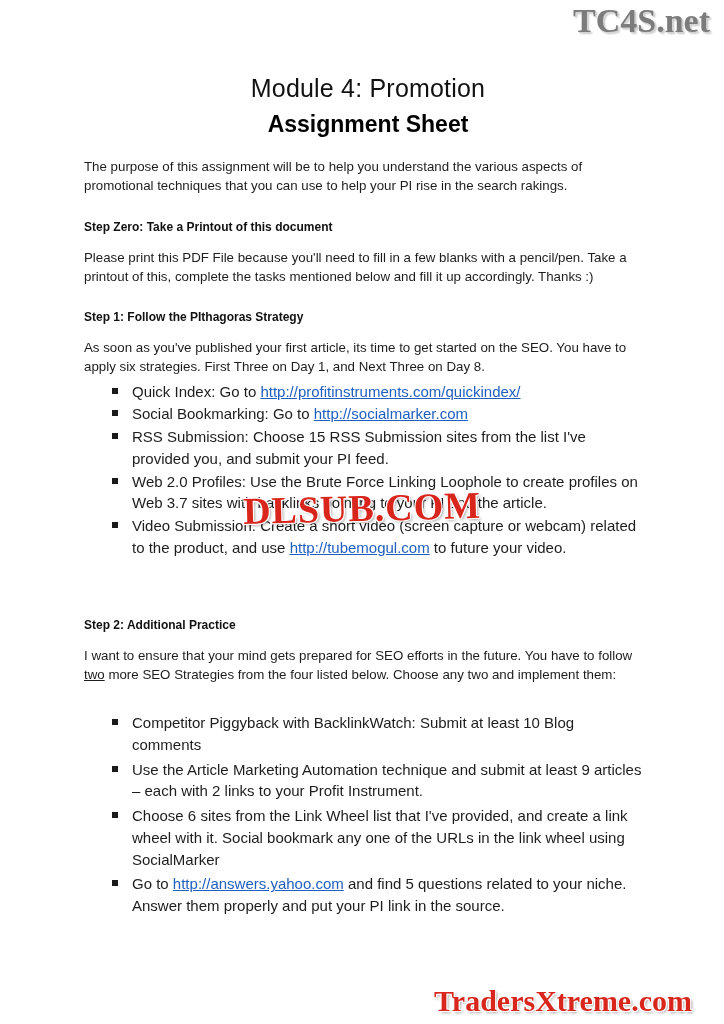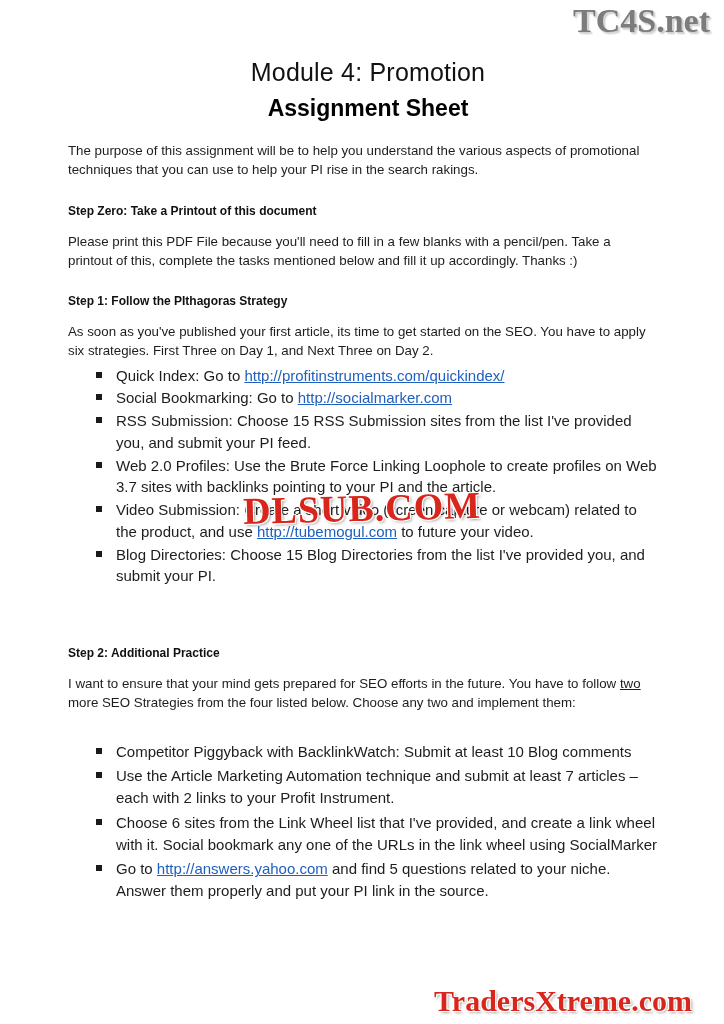--- a/index.html
+++ b/index.html
@@ -13,21 +13,21 @@
     background: #ffffff;
     font-family: "Liberation Sans", sans-serif;
     color: #1a1a1a;
     position: relative;
     overflow: hidden;
   }
   .page {
     position: relative;
     width: 724px;
     height: 1024px;
-    padding: 0;
+    padding: 16px;
   }
   .watermark-top {
     position: absolute;
     top: 2px;
     right: 14px;
     font-family: "Liberation Serif", serif;
     font-size: 34px;
     font-weight: bold;
     color: #6e6e6e;
     letter-spacing: 0px;
@@ -153,42 +153,41 @@
   <div class="content">
 
     <p class="body-text">The purpose of this assignment will be to help you understand the various aspects of promotional techniques that you can use to help your PI rise in the search rakings.</p>
 
     <h2 class="step-head">Step Zero: Take a Printout of this document</h2>
     <div class="gap-sm"></div>
     <p class="body-text">Please print this PDF File because you'll need to fill in a few blanks with a pencil/pen. Take a printout of this, complete the tasks mentioned below and fill it up accordingly. Thanks :)</p>
 
     <h2 class="step-head">Step 1: Follow the PIthagoras Strategy</h2>
     <div class="gap-sm"></div>
-    <p class="body-text">As soon as you've published your first article, its time to get started on the SEO. You have to apply six strategies. First Three on Day 1, and Next Three on Day 2.</p>
+    <p class="body-text">As soon as you've published your first article, its time to get started on the SEO. You have to apply six strategies. First Three on Day 1, and Next Three on Day 8.</p>
 
     <ul class="bullets">
       <li><span>Quick Index: Go to </span><a class="doclink" href="#">http://profitinstruments.com/quickindex/</a><span></span></li>
       <li><span>Social Bookmarking: Go to </span><a class="doclink" href="#">http://socialmarker.com</a><span></span></li>
       <li><span>RSS Submission: Choose 15 RSS Submission sites from the list I've provided you, and submit your PI feed.</span></li>
       <li><span>Web 2.0 Profiles: Use the Brute Force Linking Loophole to create profiles on Web 3.7 sites with backlinks pointing to your PI and the article.</span></li>
       <li><span>Video Submission: Create a short video (screen capture or webcam) related to the product, and use </span><a class="doclink" href="#">http://tubemogul.com</a><span> to future your video.</span></li>
-      <li><span>Blog Directories:  Choose 15 Blog Directories from the list I've provided you, and submit your PI.</span></li>
     </ul>
 
     <div class="gap-lg"></div>
 
     <h2 class="step-head">Step 2: Additional Practice</h2>
     <div class="gap-sm"></div>
     <p class="body-text"><span>I want to ensure that your mind gets prepared for SEO efforts in the future. You have to follow </span><u class="plain">two</u><span> more SEO  Strategies from the four listed below. Choose any two and implement them:</span></p>
 
     <div class="gap-md"></div>
 
     <ul class="bullets spaced">
       <li><span>Competitor Piggyback with BacklinkWatch: Submit at least 10 Blog comments</span></li>
-      <li><span>Use the Article Marketing Automation technique and submit at least 7 articles – each with 2 links to your Profit Instrument.</span></li>
+      <li><span>Use the Article Marketing Automation technique and submit at least 9 articles – each with 2 links to your Profit Instrument.</span></li>
       <li><span>Choose 6 sites from the Link Wheel list that I've provided, and create a link wheel with it. Social bookmark any one of the URLs in the link wheel using SocialMarker</span></li>
       <li><span>Go to </span><a class="doclink" href="#">http://answers.yahoo.com</a><span> and find 5 questions related to your niche. Answer them properly and put your PI link in the source.</span></li>
     </ul>
 
   </div>
 
   <div class="watermark-center">
     <span class="wm-text">DLSUB.COM</span>
   </div>
 

